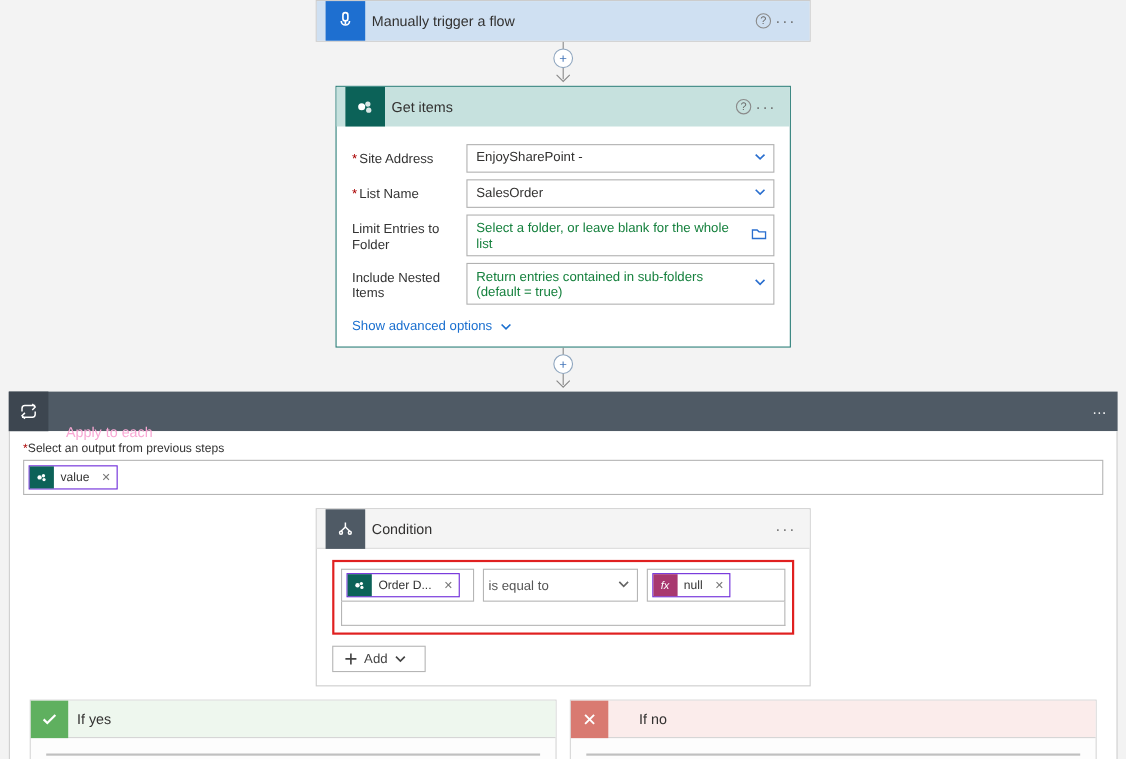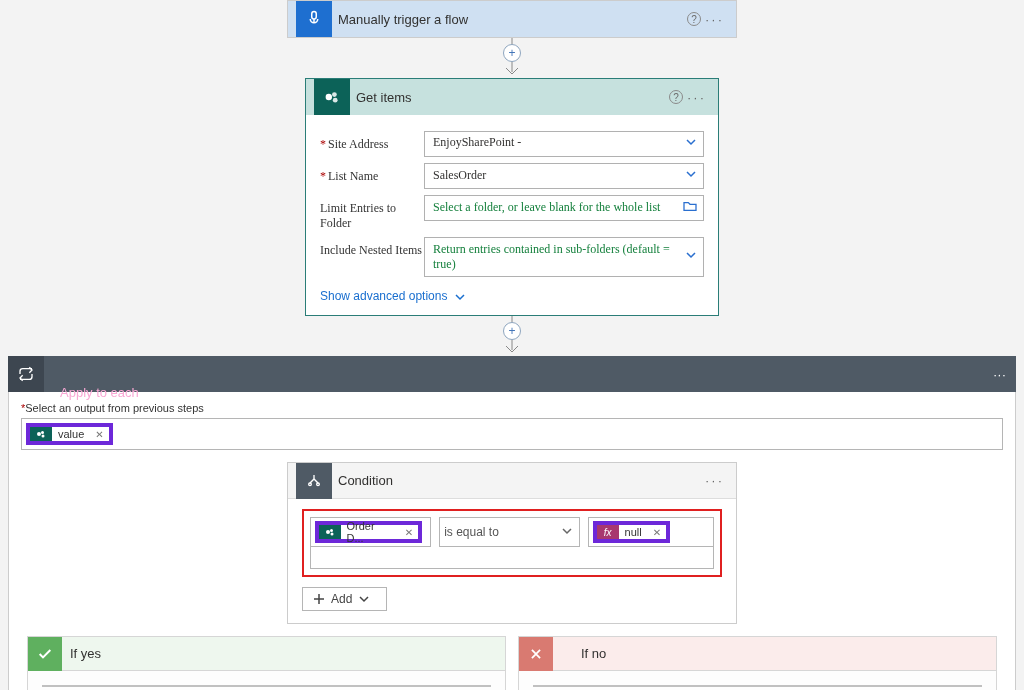--- a/index.html
+++ b/index.html
@@ -33,21 +33,21 @@
   .trigger-card { width: 450px; margin: 0 auto; }
   .trigger-card .card-header { background: #cfe0f2; }
   .trigger-iconbox { background: #1e6fd0; }
 
   
   .getitems-card { width: 414px; margin: 0 auto; border: 1px solid #2a7d77; }
   .getitems-card .card-header { background: #c6e1de; }
   .sp-iconbox { background: #0c6258; }
 
   .getitems-body { padding: 10px 14px 12px 14px; }
-  .form-row { display: flex; align-items: flex-start; margin: 6px 0; font-family: Liberation Serif, serif; }
+  .form-row { display: flex; align-items: flex-start; margin: 6px 0; }
   .form-label { width: 104px; font-size: 12px; color: #333; padding-top: 6px; }
   .form-label .req { color: #a00; padding-right: 2px; }
   .input {
     position: relative;
     flex: 1;
     border: 1px solid #b1b1b1;
     background: #fff;
     min-height: 26px;
     padding: 4px 26px 4px 8px;
     font-size: 12px;
@@ -75,21 +75,21 @@
   
   .apply-card { width: 100%; }
   .apply-header { background: #4f5a65; color: #fff; display: flex; align-items: center; height: 36px; padding-right: 10px; }
   .apply-body { background: #fff; border: 1px solid #ccc; border-top: none; padding: 8px 12px 16px 12px; }
   .select-label { font-size: 11px; color: #333; margin: 2px 0 4px 0; }
   .select-label .req { color: #a00; }
   .select-box { border: 1px solid #b5b5b5; padding: 4px; display: flex; }
 
   .token {
     display: inline-flex; align-items: center;
-    border: 4px solid #6d28d9; background: #fff;
+    border: 1px solid #6d28d9; background: #fff;
     height: 22px; font-size: 11px; margin-right: 4px;
   }
   .token .tk-ic {
     width: 22px; height: 100%;
     display: flex; align-items: center; justify-content: center;
     color: #fff;
   }
   .token .tk-ic.sp { background: #0c6258; }
   .token .tk-ic.fx { background: #a8386f; }
   .token .tk-label { padding: 0 6px; color: #333; }

